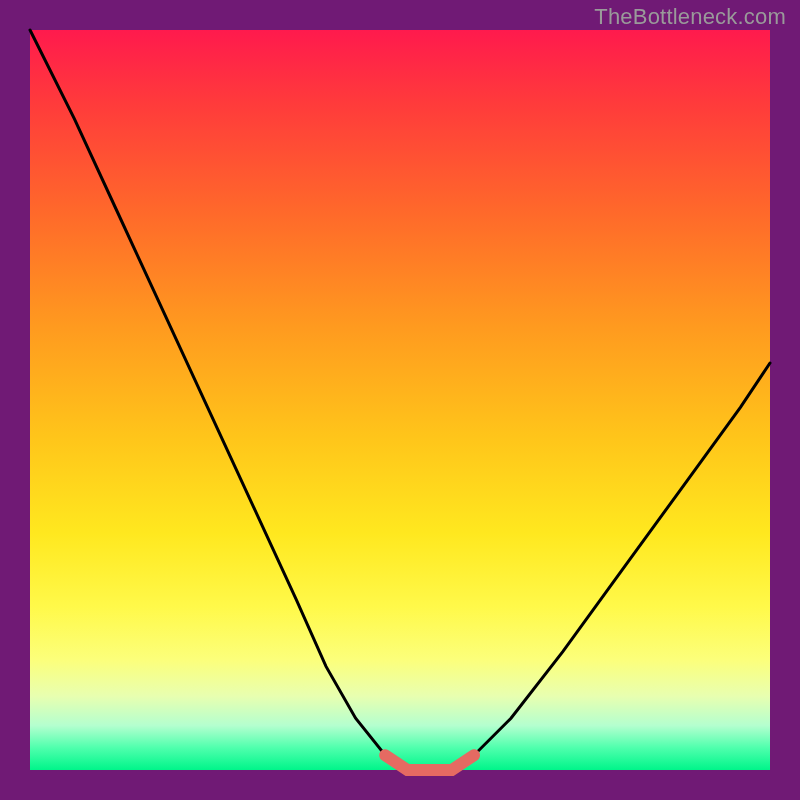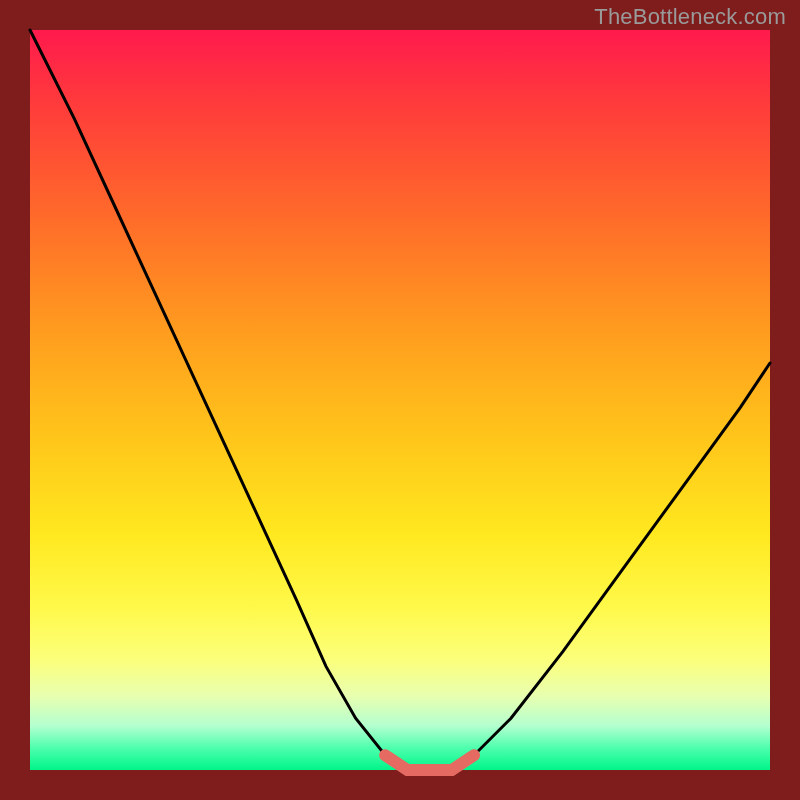--- a/index.html
+++ b/index.html
@@ -10,21 +10,21 @@
     background: #000;
     overflow: hidden;
     font-family: Arial, Helvetica, sans-serif;
   }
   .frame {
     position: absolute;
     top: 0;
     left: 0;
     width: 800px;
     height: 800px;
-    background: #7f1d1d;
+    background: #701a75;
   }
   .plot {
     position: absolute;
     top: 30px;
     left: 30px;
     width: 740px;
     height: 740px;
     background: linear-gradient(to bottom,
       #ff1a4d 0%,
       #ff3b3b 10%,

